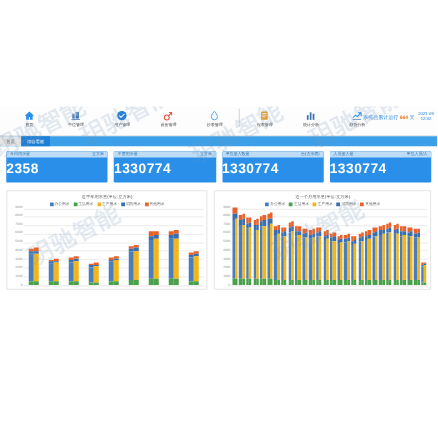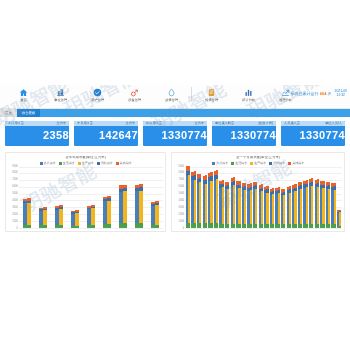--- a/index.html
+++ b/index.html
@@ -69,21 +69,21 @@
 
   
   .kpis{display:flex;gap:5px;}
   .kpi{flex:1;background:#2a8fe8;border-radius:1px;overflow:hidden;}
   .kpi-h{
     display:flex;justify-content:space-between;align-items:center;
     background:#bedcf5;padding:1px 3px;
   }
   .kpi-h span{font-size:3.2px;color:#2a6ea8;white-space:nowrap;line-height:1;}
   .kpi-v{
-    text-align:right;color:#ffffff;font-size:11px;font-weight:700;
+    text-align:left;color:#ffffff;font-size:11px;font-weight:700;
     padding:4px 0 5px 0;letter-spacing:.4px;line-height:1;
   }
 
   
   .charts{display:flex;gap:5px;margin-top:6px;}
   .panel{
     flex:1;background:#ffffff;border:1px solid #e9e9e9;border-radius:1px;
     padding:3px 2px 2px 2px;position:relative;
   }
   .panel.right{flex:1.08;}
@@ -240,27 +240,20 @@
 
     <div class="dash">
 
       <div class="kpis">
         <div class="kpi">
           <div class="kpi-h">
             <span>今日用水量</span>
             <span>立方米</span>
           </div>
           <div class="kpi-v">2358</div>
-        </div>
-        <div class="kpi">
-          <div class="kpi-h">
-            <span>本月用水量</span>
-            <span>立方米</span>
-          </div>
-          <div class="kpi-v">142647</div>
         </div>
         <div class="kpi">
           <div class="kpi-h">
             <span>年度用水量</span>
             <span>立方米</span>
           </div>
           <div class="kpi-v">1330774</div>
         </div>
         <div class="kpi">
           <div class="kpi-h">

